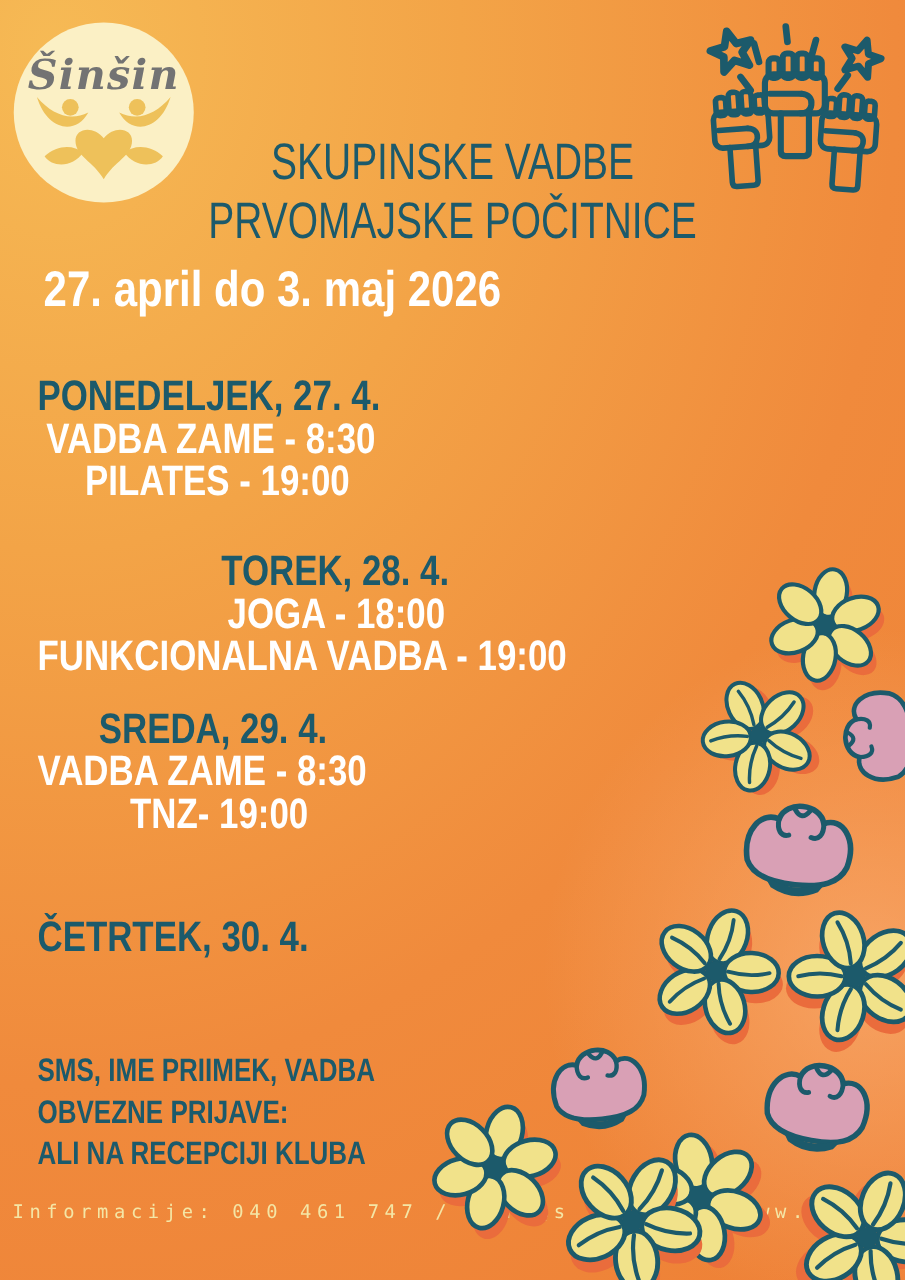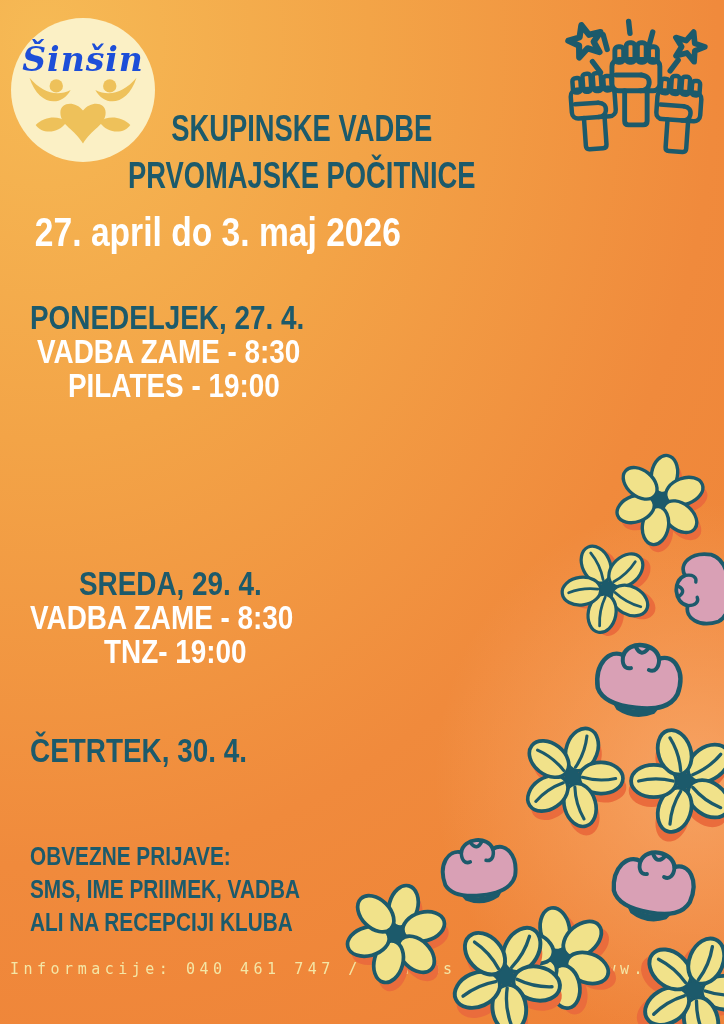--- a/index.html
+++ b/index.html
@@ -22,31 +22,31 @@
   .logo {
     position: absolute; left: 11px; top: 18px; width: 144px; height: 144px;
     border-radius: 50%;
     background: #fbf0c5;
   }
   .logo-brand {
     position: absolute; left: 0; top: 22px; width: 100%;
     text-align: center;
     font-family: "DejaVu Serif", "Liberation Serif", serif;
     font-style: italic; font-weight: 700;
-    font-size: 33px; color: #1d4ed8; letter-spacing: 1px;
+    font-size: 33px; color: #737373; letter-spacing: 1px;
   }
   .logo-figures { position: absolute; left: 0; top: 0; width: 144px; height: 144px; }
 
   
   .fists { position: absolute; left: 563px; top: 16px; width: 150px; height: 150px; }
 
   
   .title-line {
-    position: absolute; left: 0; width: 603px; text-align: center;
-    font-weight: 700; color: #1c5a6b; font-size: 36px; line-height: 46px;
+    position: absolute; left: 0; width: 724px; text-align: center;
+    font-weight: 400; color: #1c5a6b; font-size: 41px; line-height: 46px;
   }
   .title-1 { top: 106px; }
   .title-2 { top: 153px; }
   .date-line {
     position: absolute; left: 0; top: 210px; width: 724px; text-align: left;
     font-weight: 700; color: #ffffff; font-size: 40px; line-height: 44px;
   }
   .date-line .cond-c { transform: scaleX(0.84); }
 
   
@@ -189,34 +189,39 @@
   <div class="date-line">
     <span class="cond-c">27. april do 3. maj 2026</span>
   </div>
 
   <div class="section sec-0">
     <div class="day-heading"><span class="cond">PONEDELJEK, 27. 4.</span></div>
     <div class="activity"><span class="cond">VADBA ZAME - 8:30</span></div>
     <div class="activity"><span class="cond">PILATES - 19:00</span></div>
   </div>
 
+  <div class="section sec-1">
+    <div class="day-heading"><span class="cond">TOREK, 28. 4.</span></div>
+    <div class="activity"><span class="cond">JOGA - 18:00</span></div>
+    <div class="activity"><span class="cond">FUNKCIONALNA VADBA - 19:00</span></div>
+  </div>
 
   <div class="section sec-2">
     <div class="day-heading"><span class="cond">SREDA, 29. 4.</span></div>
     <div class="activity"><span class="cond">VADBA ZAME - 8:30</span></div>
     <div class="activity"><span class="cond">TNZ- 19:00</span></div>
   </div>
 
   <div class="section sec-3">
     <div class="day-heading"><span class="cond">ČETRTEK, 30. 4.</span></div>
   </div>
 
   <div class="registration">
+    <div><span class="cond">SMS, IME PRIIMEK, VADBA</span></div>
     <div><span class="cond">OBVEZNE PRIJAVE:</span></div>
-    <div><span class="cond">SMS, IME PRIIMEK, VADBA</span></div>
     <div><span class="cond">ALI NA RECEPCIJI KLUBA</span></div>
   </div>
 
   <div class="footer-info footer-left">Informacije: 040 461 747 / info@s</div>
   <div class="footer-info footer-right">www.w</div>
 
   <div class="flower-layer">
     <svg class="flower" viewBox="-50 -50 100 100" style="left:612px;top:452px;width:96px;height:96px">
         <use href="#daisy6" transform="rotate(10)"></use>
       </svg>

